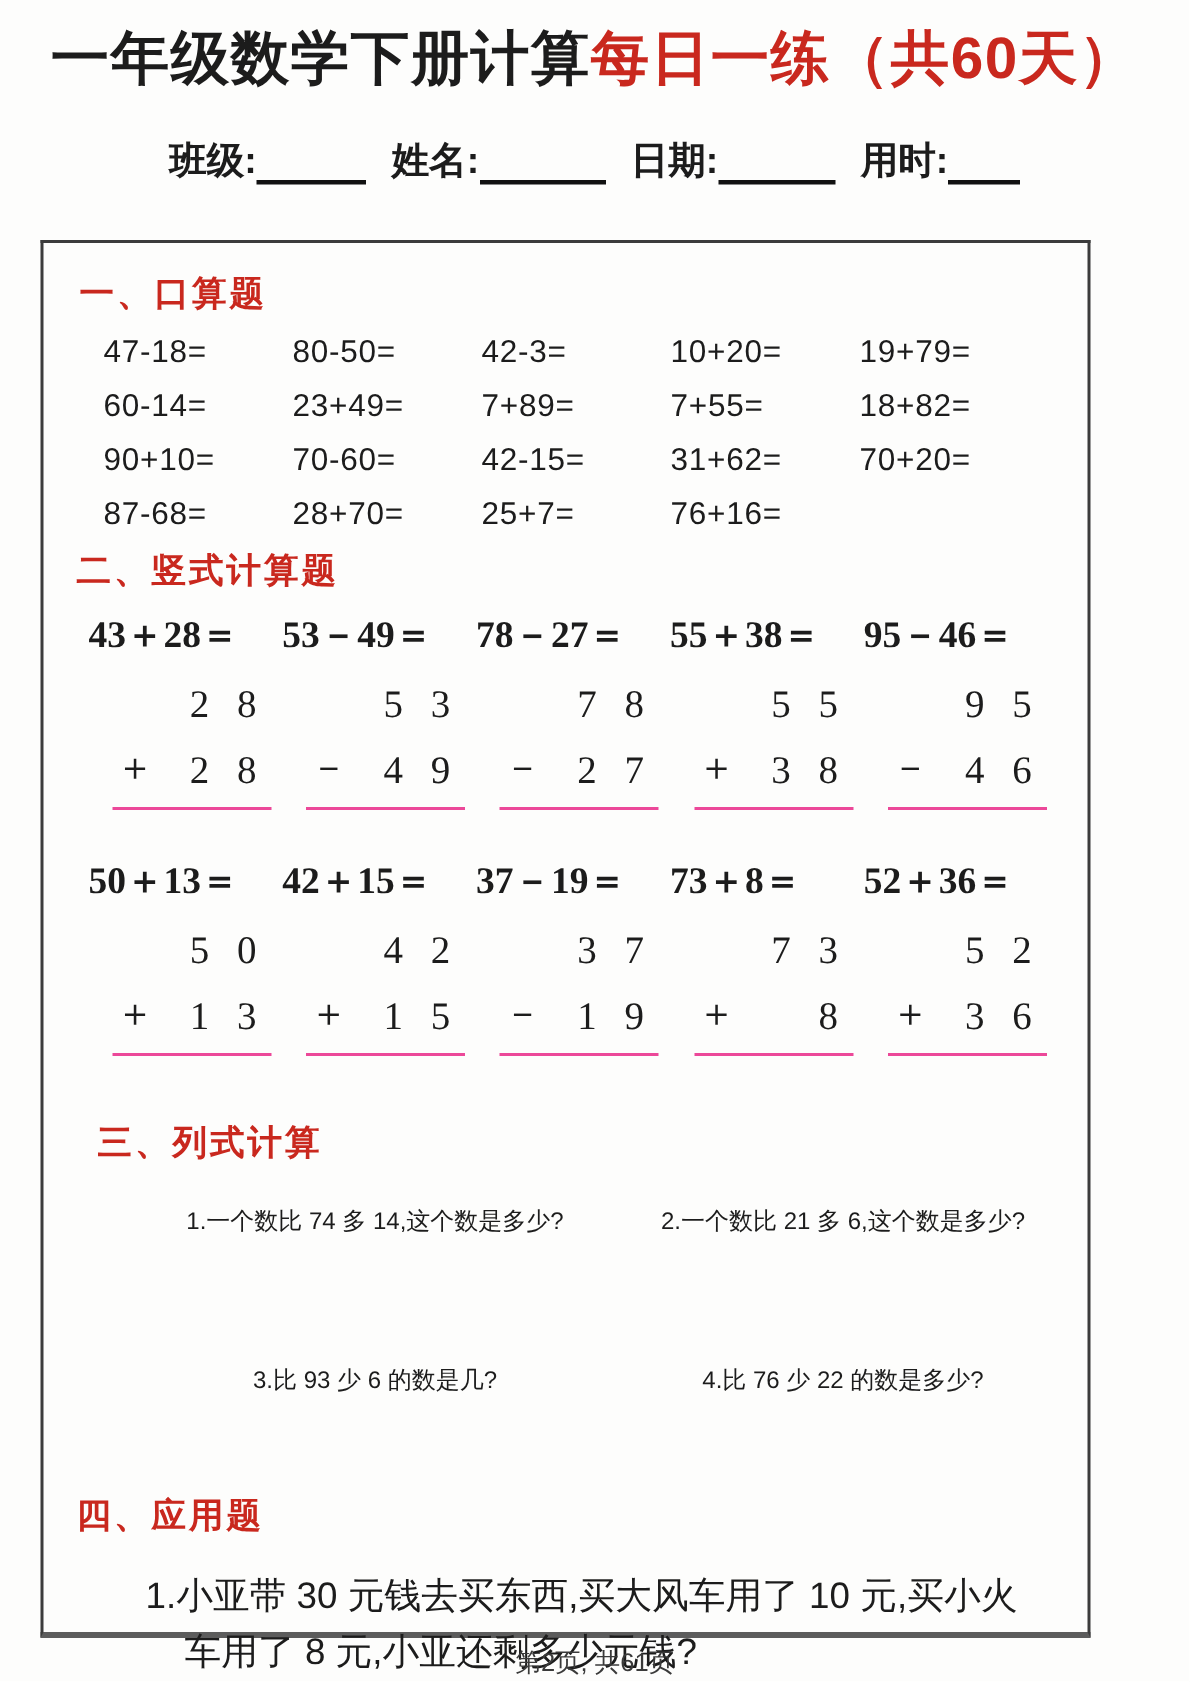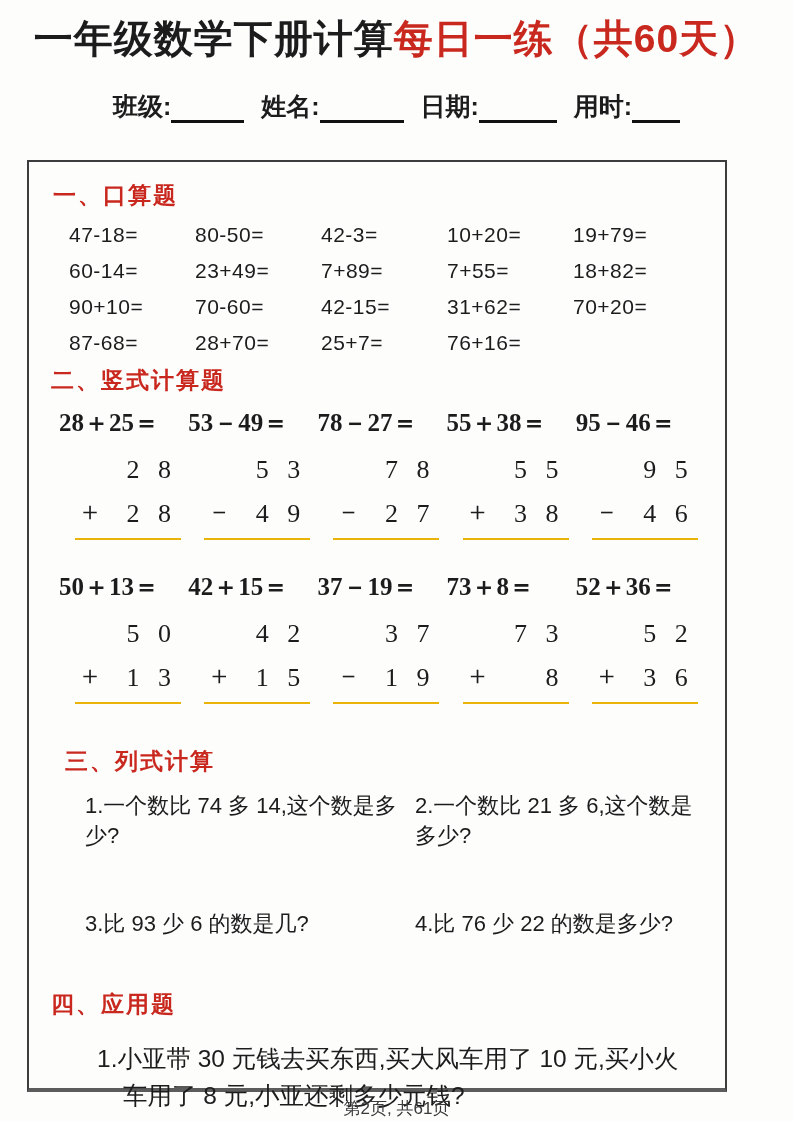--- a/index.html
+++ b/index.html
@@ -88,21 +88,21 @@
   .vp-grid.second{margin-top:30px;}
   .vp-eq{
     font-family:"Liberation Serif","DejaVu Serif",serif;
     font-size:25px;
     font-weight:600;
     white-space:nowrap;
   }
   .vp-stack{
     width:106px;
     margin:16px 0 0 16px;
-    border-bottom:2px solid #eab308;
+    border-bottom:2px solid #ec4899;
     padding-bottom:9px;
   }
   .vp-top{
     text-align:right;
     padding-right:4px;
     font-family:"Liberation Serif","DejaVu Serif",serif;
     font-size:26px;
     letter-spacing:6px;
     white-space:nowrap;
   }
@@ -123,22 +123,23 @@
     letter-spacing:6px;
     padding-right:4px;
     white-space:nowrap;
   }
 
   
   .expr-row{
     display:grid;
     grid-template-columns:330px 1fr;
     margin:14px 0 0 40px;
-    font-size:22px;
-    line-height:30px;
+    font-size:16px;
+    line-height:48px;
+    text-align:center;
   }
   .expr-row.second{margin-top:58px;}
 
   
   .word-p{
     margin:20px 20px 0 52px;
     font-size:24.5px;
     line-height:37px;
     padding-left:26px;
     text-indent:-26px;
@@ -191,21 +192,21 @@
       <div class="oral-cell">87-68=</div>
       <div class="oral-cell">28+70=</div>
       <div class="oral-cell">25+7=</div>
       <div class="oral-cell">76+16=</div>
     </div>
 
     <div class="sec-heading h-vert">二、竖式计算题</div>
 
     <div class="vp-grid">
       <div class="vp">
-        <div class="vp-eq">28＋25＝</div>
+        <div class="vp-eq">43＋28＝</div>
         <div class="vp-stack">
           <div class="vp-top">2 8</div>
           <div class="vp-bot">
             <span class="vp-op">＋</span>
             <span class="vp-digits">2 8</span>
           </div>
         </div>
       </div>
       <div class="vp">
         <div class="vp-eq">53－49＝</div>

